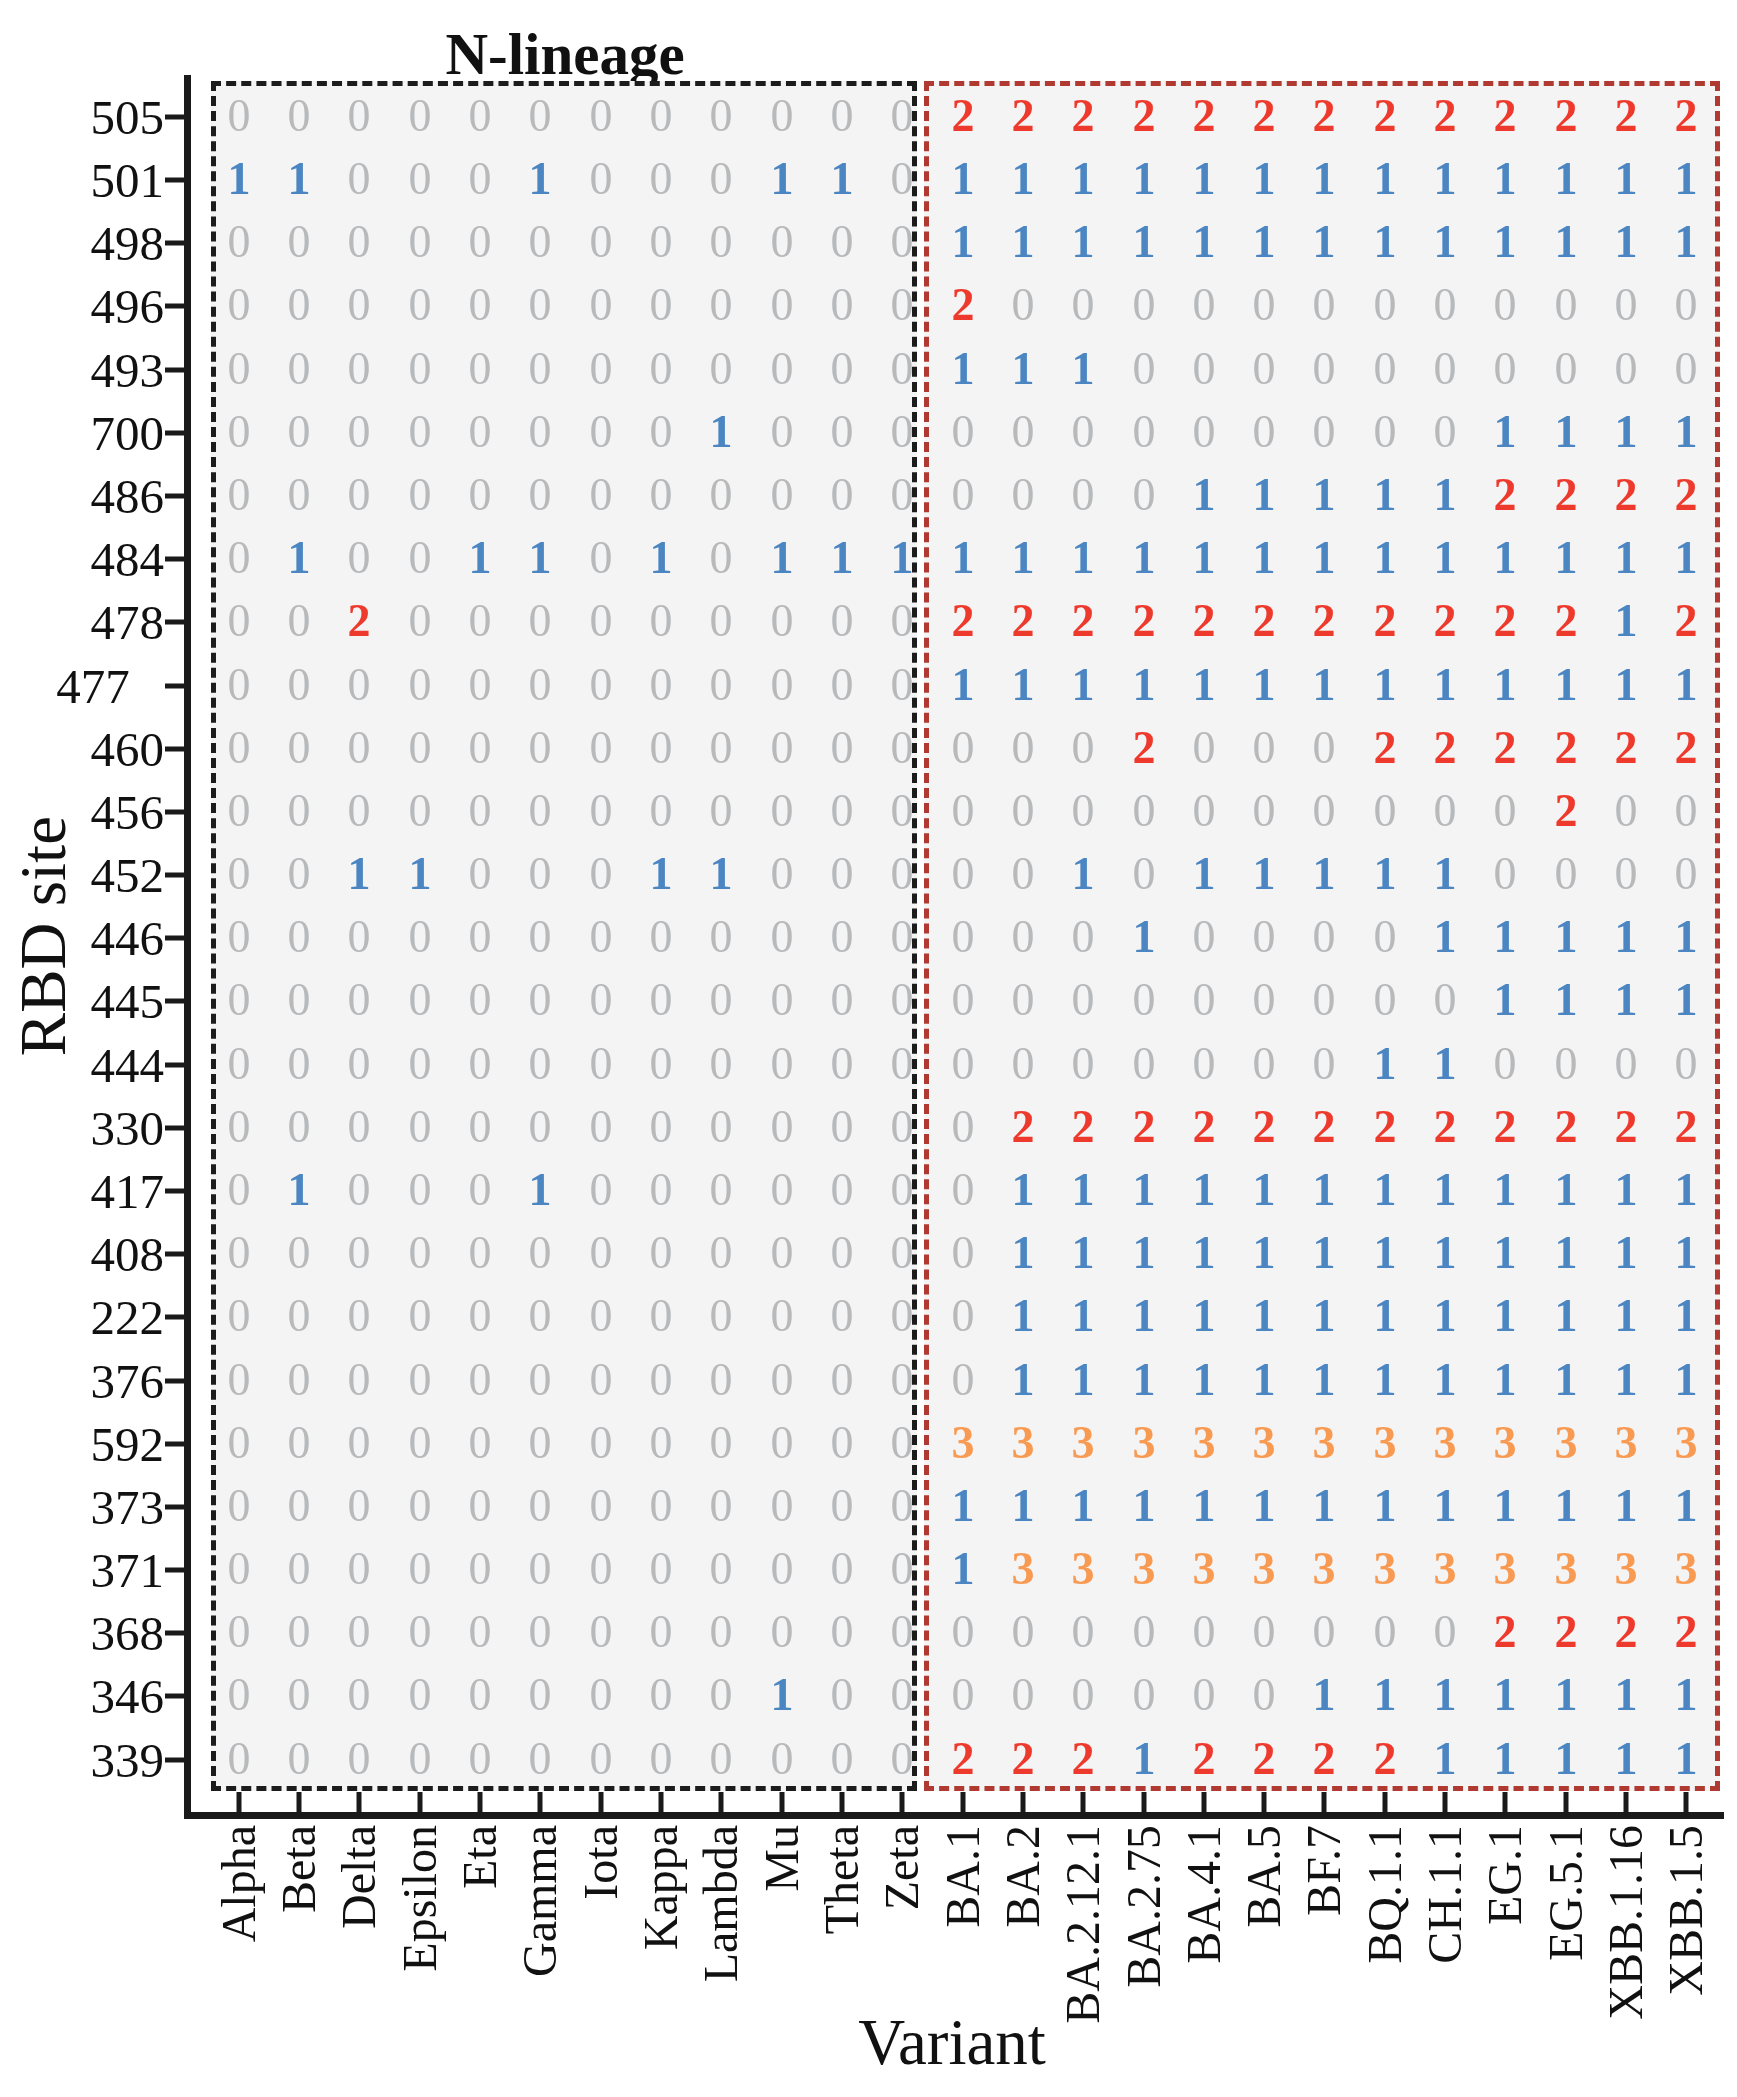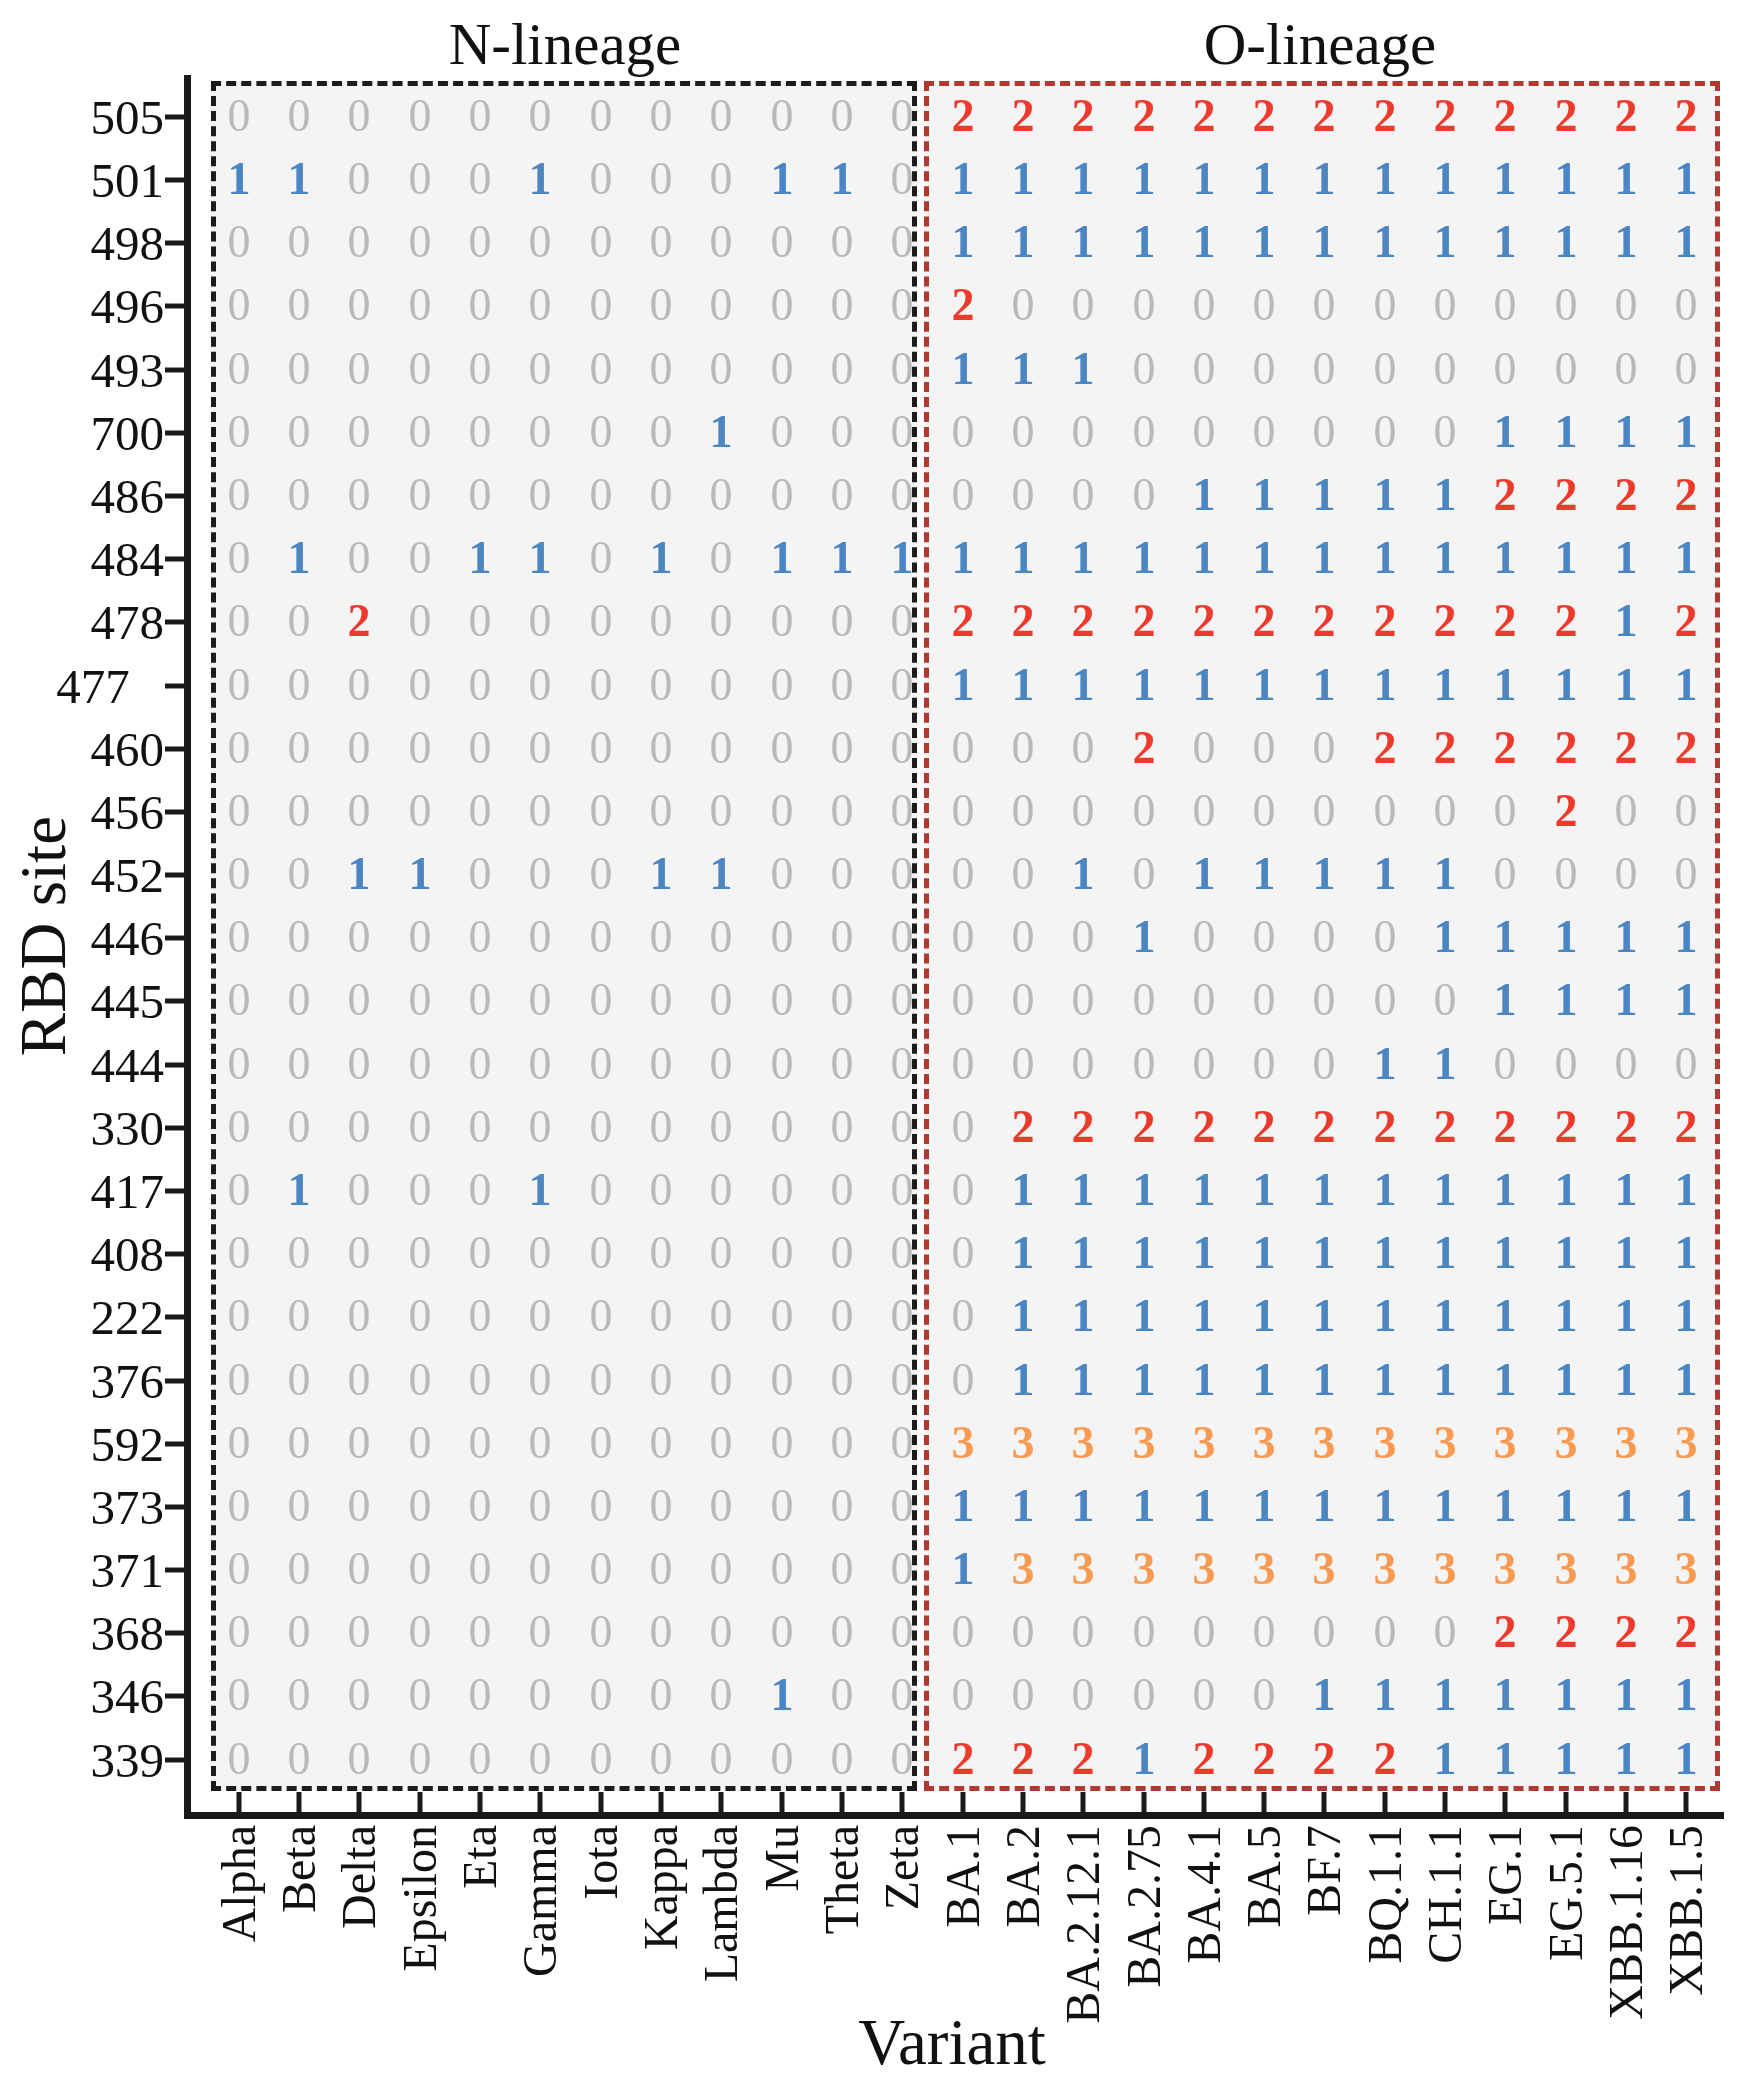--- a/index.html
+++ b/index.html
@@ -4,23 +4,23 @@
 <style>
   html,body{margin:0;padding:0;background:#ffffff;}
   .canvas{
     position:relative;
     width:1737px;height:2097px;
     background:#ffffff;
     font-family:"Liberation Serif","DejaVu Serif",serif;
     overflow:hidden;
   }
   .group-title{
-    position:absolute;top:10px;
+    position:absolute;top:20px;
     transform:translateX(-50%);
-    font-size:59px;font-weight:normal;color:#111;
+    font-size:59px;font-weight:bold;color:#111;
     white-space:nowrap;
   }
   .ylabel{
     position:absolute;left:5.8px;top:816px;
     writing-mode:vertical-rl;transform:rotate(180deg);
     font-size:65px;color:#111;white-space:nowrap;
   }
   .xlabel{
     position:absolute;left:952px;top:2005px;
     transform:translateX(-50%);
@@ -54,21 +54,20 @@
   .tick-y{width:22px;height:5px;left:165px;transform:translateY(-50%);}
   .tick-x{width:5px;height:22px;top:1792px;transform:translateX(-50%);}
 </style>
 </head>
 <body>
 
 <div class="canvas">
 
   <div class="group-title" style="left:565px">N-lineage</div>
 
-  <div class="group-title" style="left:1320px">O-lineage</div>
 
   <div class="ylabel">RBD site</div>
 
   <div class="xlabel">Variant</div>
 
   <div class="box box-n"></div>
   <div class="box box-o"></div>
 
   <div class="spine spine-left"></div>
   <div class="spine spine-bottom"></div>

